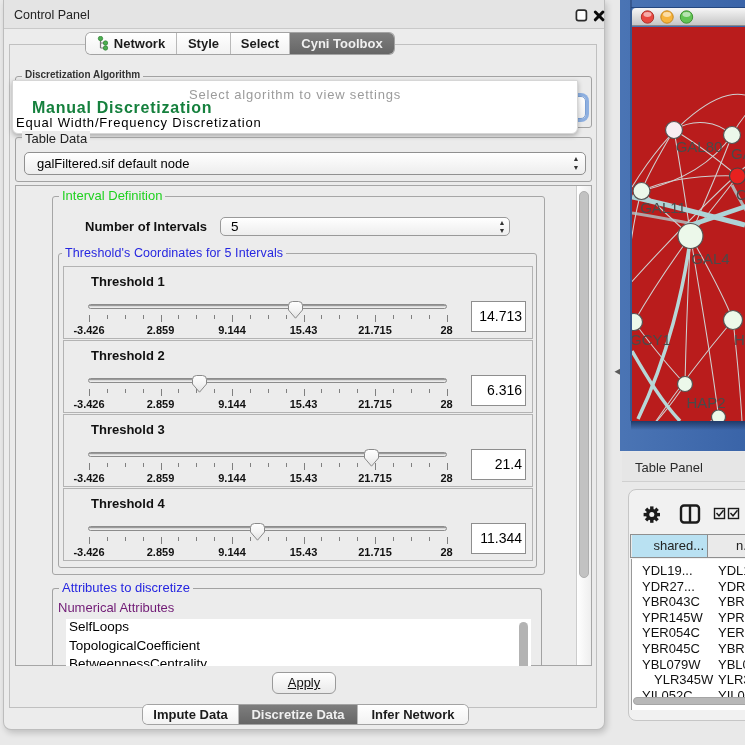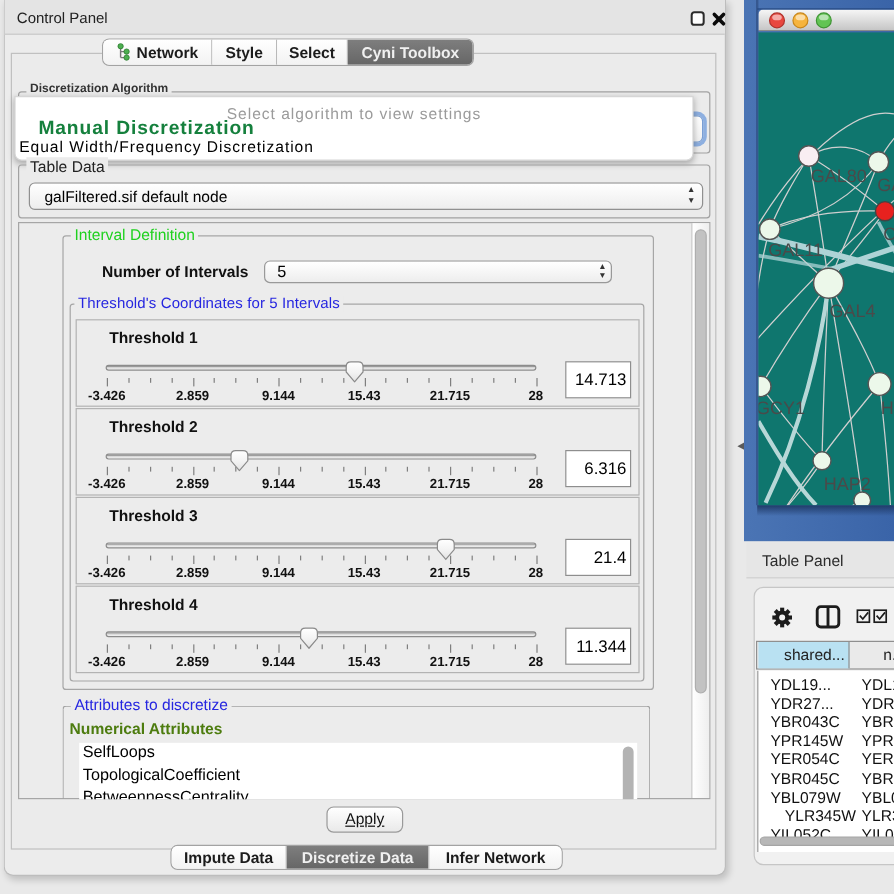--- a/index.html
+++ b/index.html
@@ -279,21 +279,21 @@
             <stop offset="1" stop-color="#e2e2e2"></stop>
           </linearGradient>
         </defs>
       </svg>
       <div class="vbox">11.344</div>
     </div>
   </div>
 
 <div class="gb" style="left:52px; top:588px; width:490px; height:78px; border-bottom:none; border-radius:3px 3px 0 0;"></div>
 <div class="gblabel" style="left:59px; top:581px; color:#2626e0; background:#ececec;">Attributes to discretize</div>
-<div class="abs" style="left:58px; top:600px; font-size:13px; font-weight:bold; color:#4d7c0f;">Numerical Attributes</div>
+<div class="abs" style="left:58px; top:600px; font-size:13px; font-weight:normal; color:#701a75;">Numerical Attributes</div>
 <div class="abs" style="left:66px; top:619px; width:465px; height:47px; background:#fff;
   font-size:13.5px; color:#000; overflow:hidden;">
   <div style="padding:0 0 0 3px; line-height:18.6px; position:relative; top:-1px;">SelfLoops<br>TopologicalCoefficient<br>BetweennessCentrality</div>
 </div>
 <div class="abs" style="left:519px; top:622px; width:9px; height:44px; background:#b3b3b3;
   border-radius:5px 5px 0 0;"></div>
 
 <div class="abs" style="left:272px; top:672px; width:64px; height:22px; border-radius:6px;
   border:1px solid #9a9a9a; background:linear-gradient(#ffffff,#e9e9e9); font-size:13px;
   color:#111; text-align:center; line-height:20px;text-decoration:underline;">Apply</div>
@@ -317,21 +317,21 @@
   background:linear-gradient(#f6f6f6,#c6c6c6); border-bottom:1px solid #8a8a8a;
   border-radius:4px 0 0 0;"></div>
 <svg class="abs" style="left:632px; top:8px;" width="113" height="18">
   <circle cx="15.5" cy="9" r="6.2" fill="#e8473f" stroke="#b0342d" stroke-width="1"></circle>
   <ellipse cx="15.5" cy="6.5" rx="4" ry="2.4" fill="rgba(255,255,255,0.55)"></ellipse>
   <circle cx="35" cy="9" r="6.2" fill="#f6b43d" stroke="#c8871c" stroke-width="1"></circle>
   <ellipse cx="35" cy="6.5" rx="4" ry="2.4" fill="rgba(255,255,255,0.55)"></ellipse>
   <circle cx="54.5" cy="9" r="6.2" fill="#62c454" stroke="#3f9434" stroke-width="1"></circle>
   <ellipse cx="54.5" cy="6.5" rx="4" ry="2.4" fill="rgba(255,255,255,0.55)"></ellipse>
 </svg>
-<div class="abs" style="left:632px; top:27px; width:113px; height:394px; background:#0f766e; overflow:hidden;">
+<div class="abs" style="left:632px; top:27px; width:113px; height:394px; background:#b91c1c; overflow:hidden;">
 <svg width="113" height="394" viewBox="0 0 113 394">
   <g fill="none" stroke="#cfcfcf" stroke-width="1.05">
     <path d="M 0 160 C 40 95, 85 62, 113 68"></path>
     <path d="M 42 103 C 62 91, 85 94, 100 108"></path>
     <path d="M 42 103 C 30 123, 18 143, 9.5 164"></path>
     <path d="M 42 103 C 48 139, 54 174, 58.5 209"></path>
     <path d="M 42 103 C 64 116, 85 132, 105.5 149"></path>
     <path d="M 100 108 C 88 141, 72 175, 58.5 209"></path>
     <path d="M 105.5 149 C 91 169, 74 189, 58.5 209"></path>
     <path d="M 9.5 164 C 26 179, 42 194, 58.5 209"></path>

